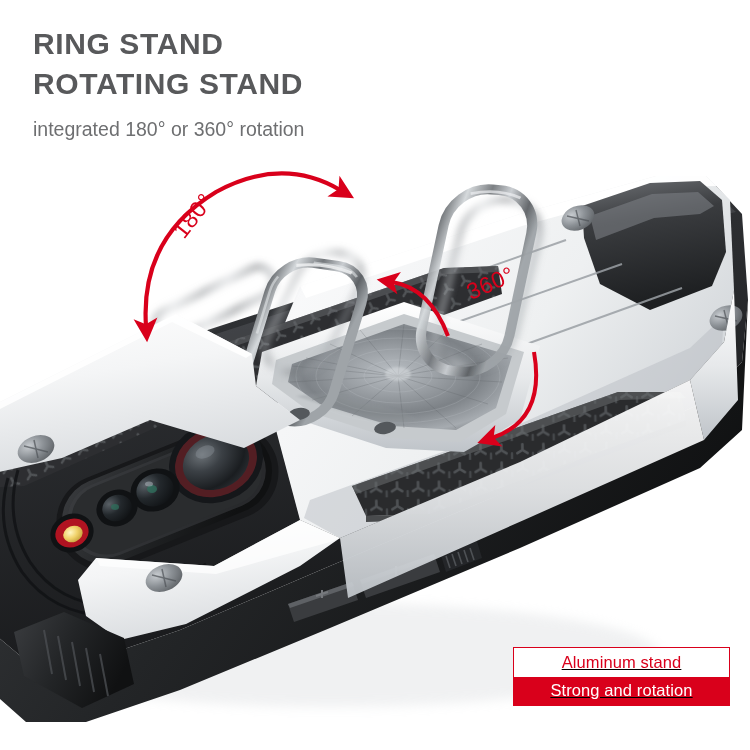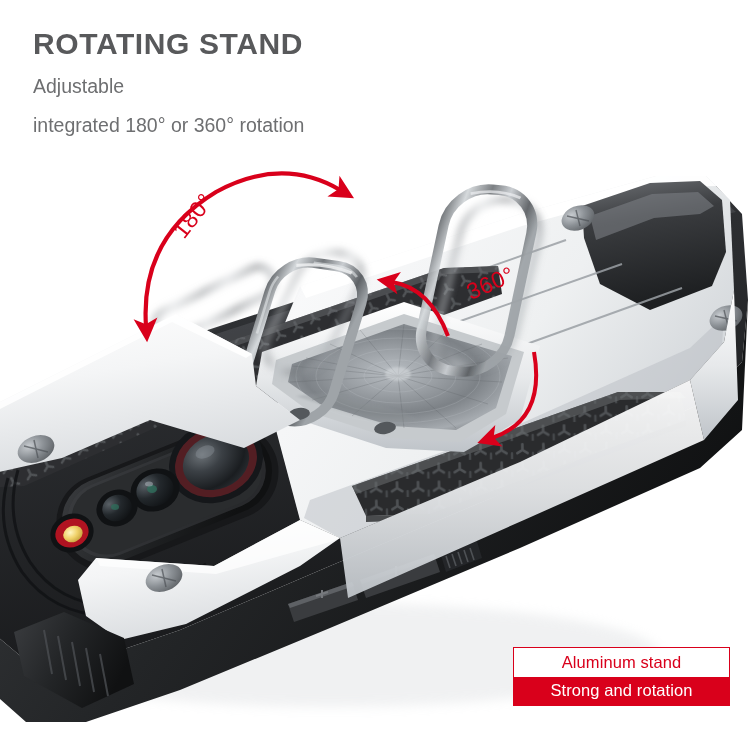--- a/index.html
+++ b/index.html
@@ -49,20 +49,21 @@
   .badge {
     position: absolute;
     left: 513px;
     top: 647px;
     width: 217px;
     height: 59px;
     border: 1.5px solid #d9001b;
     z-index: 70;
     overflow: hidden;
     background: #1d4ed8;
+    text-decoration: underline;
   }
   .badge-row {
     height: 50%;
     display: flex;
     align-items: center;
     justify-content: center;
     font-size: 16.5px;
     font-weight: 400;
     letter-spacing: 0.1px;
     white-space: nowrap;
@@ -458,22 +459,22 @@
 
     <path d="M448 336 Q430 288 392 282" fill="none" stroke="#d9001b" stroke-width="4" marker-end="url(#arwR)"></path>
 
     <path d="M534 352 Q546 420 492 438" fill="none" stroke="#d9001b" stroke-width="4" marker-end="url(#arwR)"></path>
   </svg>
 
   <div class="ann-label" id="label-180">180°</div>
   <div class="ann-label" id="label-360">360°</div>
 
   <div class="copy-block">
+    <div class="headline">RING STAND</div>
     <div class="headline">ROTATING STAND</div>
-    <div class="subline">Adjustable</div>
     <div class="subline" style="margin-top:12px">integrated 180° or 360° rotation</div>
   </div>
 
   <div class="badge">
     <div class="badge-row top">Aluminum stand</div>
     <div class="badge-row bottom">Strong and rotation</div>
   </div>
 
 </div>
 

